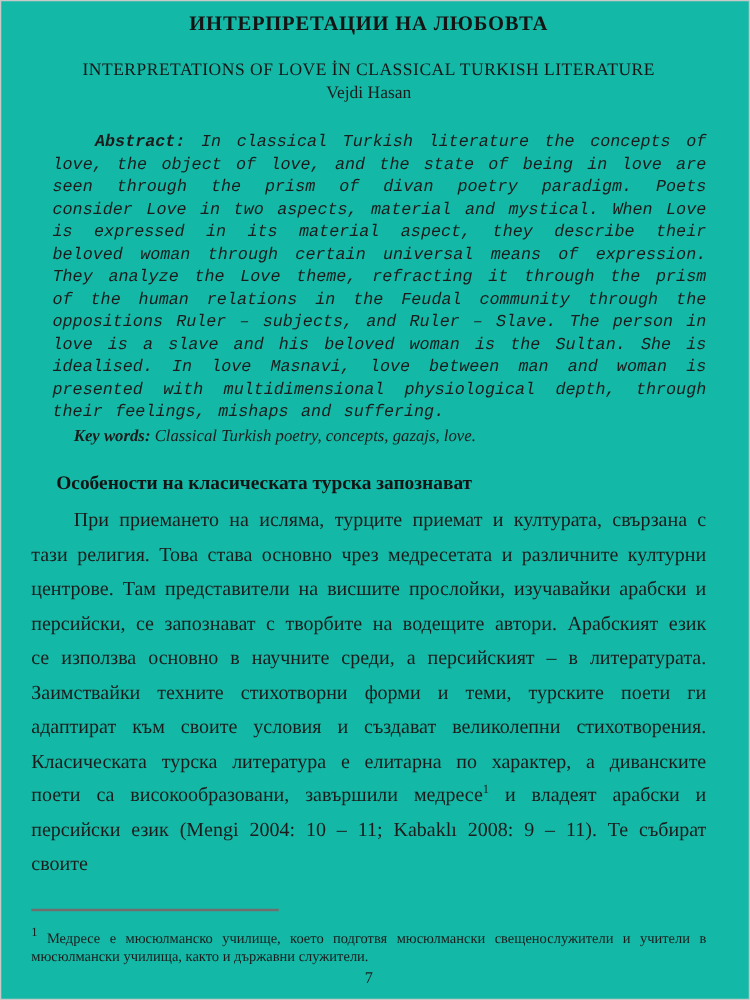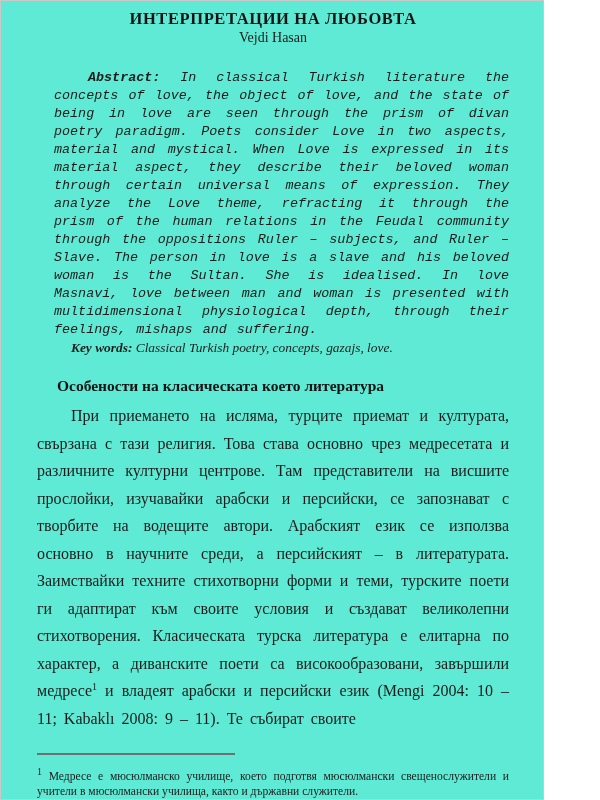--- a/index.html
+++ b/index.html
@@ -5,24 +5,24 @@
   html, body { margin: 0; padding: 0; }
   body {
     width: 600px; height: 800px;
     background: #ffffff;
     font-family: "Liberation Serif", "DejaVu Serif", serif;
     color: #1c1c1c;
     overflow: hidden;
   }
   .page {
     box-sizing: border-box;
-    width: 544px; height: 800px;
+    width: 600px; height: 800px;
     border: 1px solid #c9c9c9;
-    padding: 5px 34px 0 36px;
-    background: #5eead4;
+    padding: 5px 34px 0 24px;
+    background: #14b8a6;
   }
   .title-bg {
     text-align: center;
     font-weight: bold;
     font-size: 16.5px;
     line-height: 21px;
     letter-spacing: 0.6px;
     margin: 2px 0 0 0;
     color: #141414;
   }
@@ -103,27 +103,28 @@
 </head>
 <body>
 
 <div class="page">
 
   <h1 class="title-bg">
     <span>ИНТЕРПРЕТАЦИИ НА ЛЮБОВТА</span>
   </h1>
 
 
+  <div class="title-en">INTERPRETATIONS OF LOVE İN CLASSICAL TURKISH LITERATURE</div>
   <div class="author-en">Vejdi Hasan</div>
 
   <p class="abstract"><span class="bi">Abstract:</span><span> In classical Turkish literature the concepts of love, the object of love, and the state of being in love are seen through the prism of divan poetry paradigm. Poets consider Love in two aspects, material and mystical. When Love is expressed in its material aspect, they describe their beloved woman through certain universal means of expression. They analyze the Love theme, refracting it through the prism of the human relations in the Feudal community through the oppositions Ruler – subjects, and Ruler – Slave. The person in love is a slave and his beloved woman is the Sultan. She is idealised. In love Masnavi, love between man and woman is presented with multidimensional physiological depth, through their feelings, mishaps and suffering.</span></p>
 
   <p class="keywords"><span class="bi">Key words:</span><span> Classical Turkish poetry, concepts, gazajs, love.</span></p>
 
-  <h2 class="section-heading">Особености на класическата което литература</h2>
+  <h2 class="section-heading">Особености на класическата турска запознават</h2>
 
   <p class="body-text"><span>При приемането на исляма, турците приемат и културата, свързана с тази религия. Това става основно чрез медресетата и различните културни центрове. Там представители на висшите прослойки, изучавайки арабски и персийски, се запознават с творбите на водещите автори. Арабският език се използва основно в научните среди, а персийският – в литературата. Заимствайки техните стихотворни форми и теми, турските поети ги адаптират към своите условия и създават великолепни стихотворения. Класическата турска литература е елитарна по характер, а диванските поети са високообразовани, завършили медресе</span><sup>1</sup><span> и владеят арабски и персийски език (Mengi 2004: 10 – 11; Kabaklı 2008: 9 – 11). Те събират своите</span></p>
 
   <hr class="footnote-rule">
 
   <p class="footnote"><sup>1</sup><span> Медресе е мюсюлманско училище, което подготвя мюсюлмански свещенослужители и учители в мюсюлмански училища, както и държавни служители.</span></p>
 
   <div class="page-number">7</div>
 
 </div>

